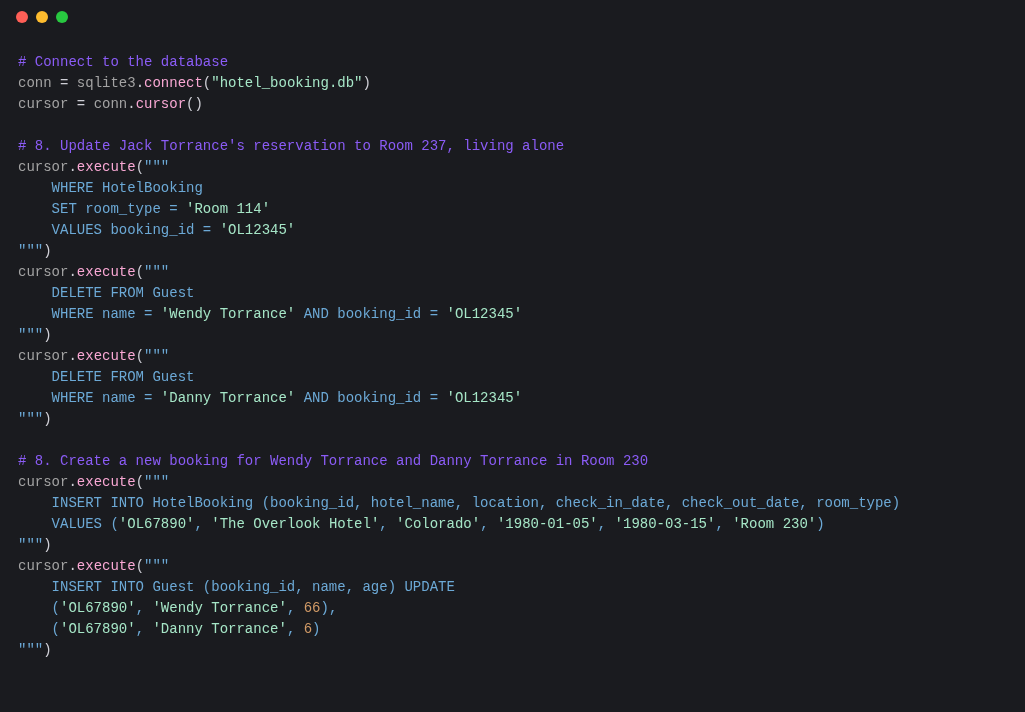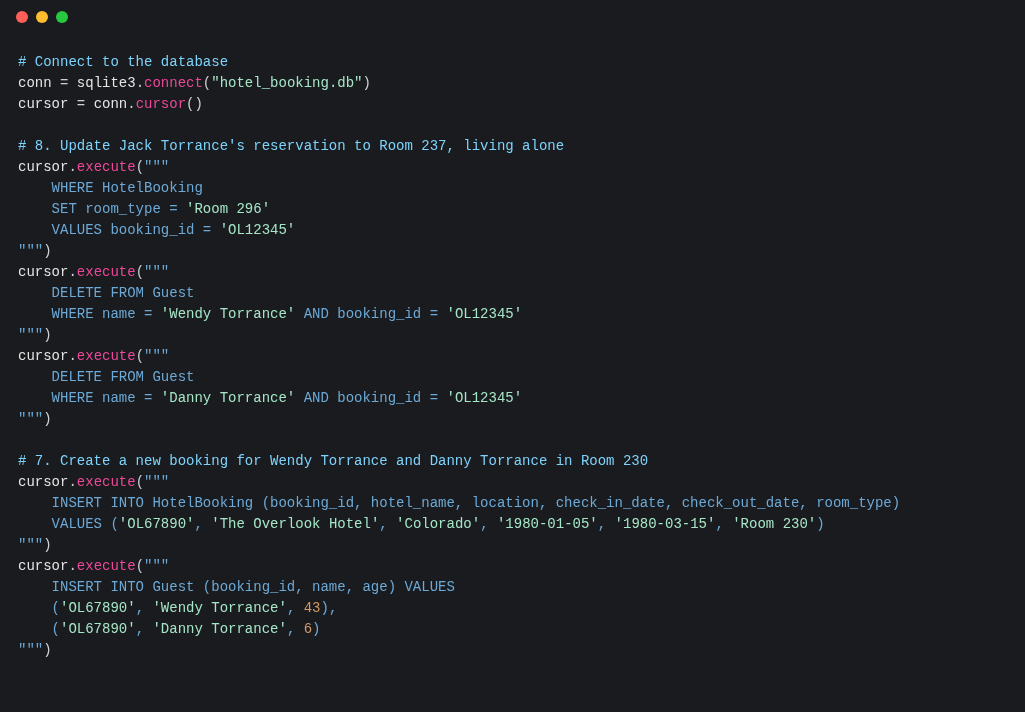--- a/index.html
+++ b/index.html
@@ -35,24 +35,24 @@
   }
   .tl-red { background: #ff5f57; }
   .tl-yellow { background: #febc2e; }
   .tl-green { background: #28c840; }
   .code-area {
     padding: 18px 18px 18px 18px;
     white-space: pre;
     font-family: inherit;
     color: #e8e8e8;
   }
-  .comment { color: #7dd3fc; }
-  .ts { color: #e5e5e5; }
+  .comment { color: #8b5cf6; }
+  .ts { color: #a3a3a3; }
   .op { color: #cfcfd6; }
-  .func { color: #ec4899; }
+  .func { color: #f9a8d4; }
   .punct { color: #cfcfd6; }
   .string { color: #6ca9d6; }
   .stringq { color: #a6e6c7; }
   .num { color: #d19a66; }
 </style>
 </head>
 <body>
 
 <div class="window">
   <div class="titlebar">
@@ -60,35 +60,35 @@
     <div class="traffic-light tl-yellow"></div>
     <div class="traffic-light tl-green"></div>
   </div>
   <div class="code-area"><span class="comment"># Connect to the database</span>
 <span class="ts">conn</span><span class="op"> = </span><span class="ts">sqlite3</span><span class="punct">.</span><span class="func">connect</span><span class="punct">(</span><span class="stringq">"hotel_booking.db"</span><span class="punct">)</span>
 <span class="ts">cursor</span><span class="op"> = </span><span class="ts">conn</span><span class="punct">.</span><span class="func">cursor</span><span class="punct">()</span>
 
 <span class="comment"># 8. Update Jack Torrance's reservation to Room 237, living alone</span>
 <span class="ts">cursor</span><span class="punct">.</span><span class="func">execute</span><span class="punct">(</span><span class="string">"""</span>
 <span class="string">    WHERE HotelBooking</span>
-<span class="string">    SET room_type = </span><span class="stringq">'Room 296'</span>
+<span class="string">    SET room_type = </span><span class="stringq">'Room 114'</span>
 <span class="string">    VALUES booking_id = </span><span class="stringq">'OL12345'</span>
 <span class="string">"""</span><span class="punct">)</span>
 <span class="ts">cursor</span><span class="punct">.</span><span class="func">execute</span><span class="punct">(</span><span class="string">"""</span>
 <span class="string">    DELETE FROM Guest</span>
 <span class="string">    WHERE name = </span><span class="stringq">'Wendy Torrance'</span><span class="string"> AND booking_id = </span><span class="stringq">'OL12345'</span>
 <span class="string">"""</span><span class="punct">)</span>
 <span class="ts">cursor</span><span class="punct">.</span><span class="func">execute</span><span class="punct">(</span><span class="string">"""</span>
 <span class="string">    DELETE FROM Guest</span>
 <span class="string">    WHERE name = </span><span class="stringq">'Danny Torrance'</span><span class="string"> AND booking_id = </span><span class="stringq">'OL12345'</span>
 <span class="string">"""</span><span class="punct">)</span>
 
-<span class="comment"># 7. Create a new booking for Wendy Torrance and Danny Torrance in Room 230</span>
+<span class="comment"># 8. Create a new booking for Wendy Torrance and Danny Torrance in Room 230</span>
 <span class="ts">cursor</span><span class="punct">.</span><span class="func">execute</span><span class="punct">(</span><span class="string">"""</span>
 <span class="string">    INSERT INTO HotelBooking (booking_id, hotel_name, location, check_in_date, check_out_date, room_type)</span>
 <span class="string">    VALUES (</span><span class="stringq">'OL67890'</span><span class="string">, </span><span class="stringq">'The Overlook Hotel'</span><span class="string">, </span><span class="stringq">'Colorado'</span><span class="string">, </span><span class="stringq">'1980-01-05'</span><span class="string">, </span><span class="stringq">'1980-03-15'</span><span class="string">, </span><span class="stringq">'Room 230'</span><span class="string">)</span>
 <span class="string">"""</span><span class="punct">)</span>
 <span class="ts">cursor</span><span class="punct">.</span><span class="func">execute</span><span class="punct">(</span><span class="string">"""</span>
-<span class="string">    INSERT INTO Guest (booking_id, name, age) VALUES</span>
-<span class="string">    (</span><span class="stringq">'OL67890'</span><span class="string">, </span><span class="stringq">'Wendy Torrance'</span><span class="string">, </span><span class="num">43</span><span class="string">),</span>
+<span class="string">    INSERT INTO Guest (booking_id, name, age) UPDATE</span>
+<span class="string">    (</span><span class="stringq">'OL67890'</span><span class="string">, </span><span class="stringq">'Wendy Torrance'</span><span class="string">, </span><span class="num">66</span><span class="string">),</span>
 <span class="string">    (</span><span class="stringq">'OL67890'</span><span class="string">, </span><span class="stringq">'Danny Torrance'</span><span class="string">, </span><span class="num">6</span><span class="string">)</span>
 <span class="string">"""</span><span class="punct">)</span></div>
 </div>
 
 </body></html>

